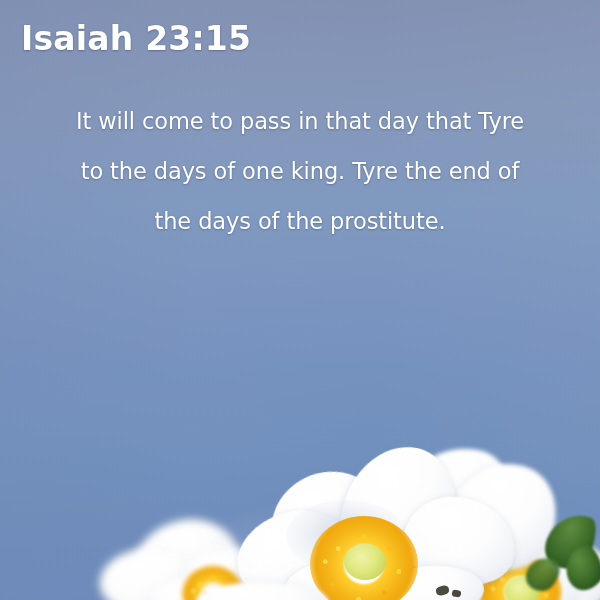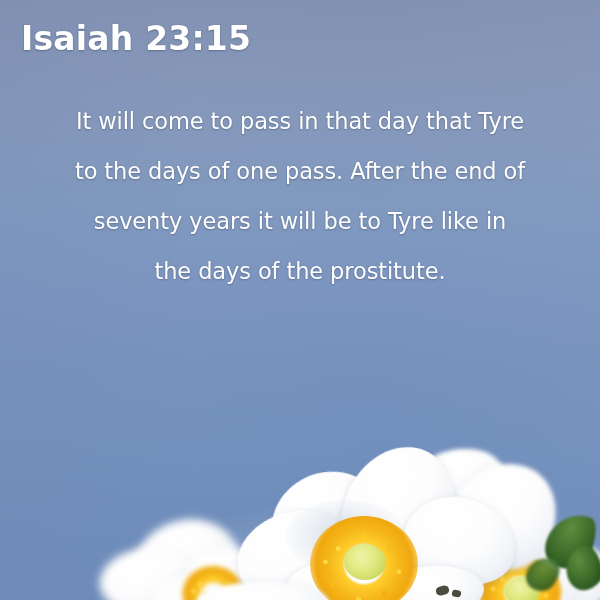--- a/index.html
+++ b/index.html
@@ -195,18 +195,17 @@
       <div class="speck" style="left:452px; top:590px; width:9px; height:7px; transform:rotate(8deg);"></div>
     </div>
 
     <div class="petal blurry" style="left:196px; top:582px; width:132px; height:40px; border-radius:50%/50%;"></div>
   </div>
 
   <div class="verse-title">Isaiah 23:15</div>
 
   <div class="verse-body">
     <span class="vline">It will come to pass in that day that Tyre</span>
-    <span class="vline">to the days of one pass. After the end of</span>
-    <span class="vline">seventy years it will be to Tyre like in</span>
+    <span class="vline">to the days of one king. Tyre the end of</span>
     <span class="vline">the days of the prostitute.</span>
   </div>
 
 </div>
 
 </body></html>

